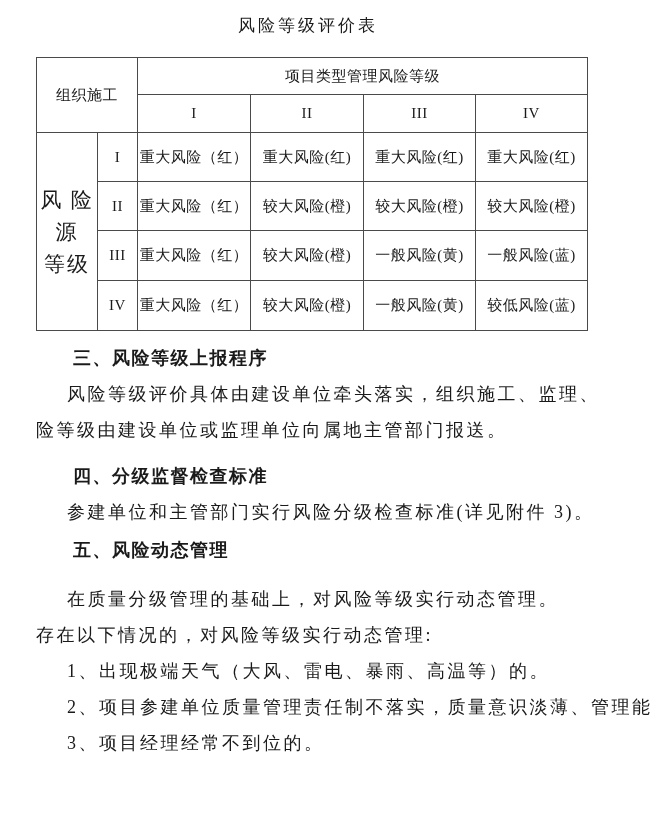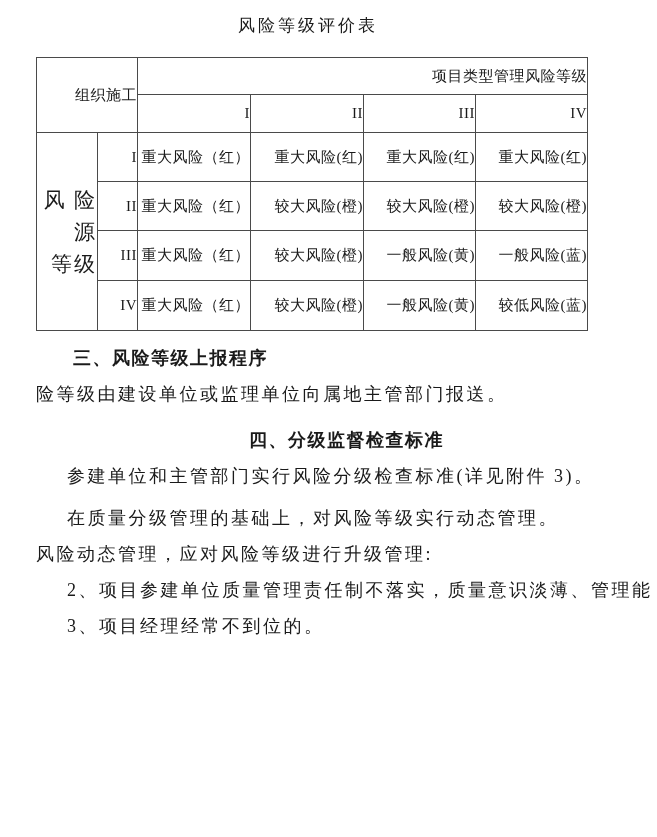--- a/index.html
+++ b/index.html
@@ -22,21 +22,21 @@
     margin-bottom:19px;
     padding-right:40px;
   }
   table.risk{
     border-collapse:collapse;
     width:551px;
     table-layout:fixed;
   }
   table.risk td{
     border:1px solid #4a4a4a;
-    text-align:right;
+    text-align:center;
     vertical-align:middle;
     font-size:15px;
     letter-spacing:0.5px;
     padding:0;
   }
   tr.r-h1{height:37px;}
   tr.r-h2{height:38px;}
   tr.r-b1,tr.r-b2{height:49px;}
   tr.r-b3,tr.r-b4{height:50px;}
   td.corner{font-size:15px;letter-spacing:2px;}
@@ -54,23 +54,23 @@
   .heading{
     font-family:Liberation Serif, serif;
     font-weight:700;
     font-size:18px;
     letter-spacing:1.5px;
     line-height:36px;
     padding-left:37px;
     white-space:nowrap;
   }
   .h-three{margin-top:9px;}
-  .h-four{margin-top:10px;text-align:center;}
+  .h-four{margin-top:10px;}
   .h-five{margin-top:2px;}
-  .p-five-first{margin-top:6px;}
+  .p-five-first{margin-top:13px;}
 </style>
 </head>
 <body>
 
 <div class="page">
 
   <div class="doc-title">风险等级评价表</div>
 
   <table class="risk">
     <colgroup>
@@ -124,26 +124,29 @@
         <td>较大风险(橙)</td>
         <td>一般风险(黄)</td>
         <td>较低风险(蓝)</td>
       </tr>
     </tbody>
   </table>
 
   <div class="body-text">
 
     <div class="heading h-three">三、风险等级上报程序</div>
+    <div class="line ind">风险等级评价具体由建设单位牵头落实，组织施工、监理、</div>
     <div class="line">险等级由建设单位或监理单位向属地主管部门报送。</div>
 
     <div class="heading h-four">四、分级监督检查标准</div>
     <div class="line ind">参建单位和主管部门实行风险分级检查标准(详见附件 3)。</div>
 
+    <div class="heading h-five">五、风险动态管理</div>
     <div class="line ind p-five-first">在质量分级管理的基础上，对风险等级实行动态管理。</div>
-    <div class="line">风险动态管理，应对风险等级进行升级管理:</div>
+    <div class="line">存在以下情况的，对风险等级实行动态管理:</div>
 
+    <div class="line ind">1、出现极端天气（大风、雷电、暴雨、高温等）的。</div>
     <div class="line ind">2、项目参建单位质量管理责任制不落实，质量意识淡薄、管理能</div>
     <div class="line ind">3、项目经理经常不到位的。</div>
 
   </div>
 
 </div>
 
 </body></html>

